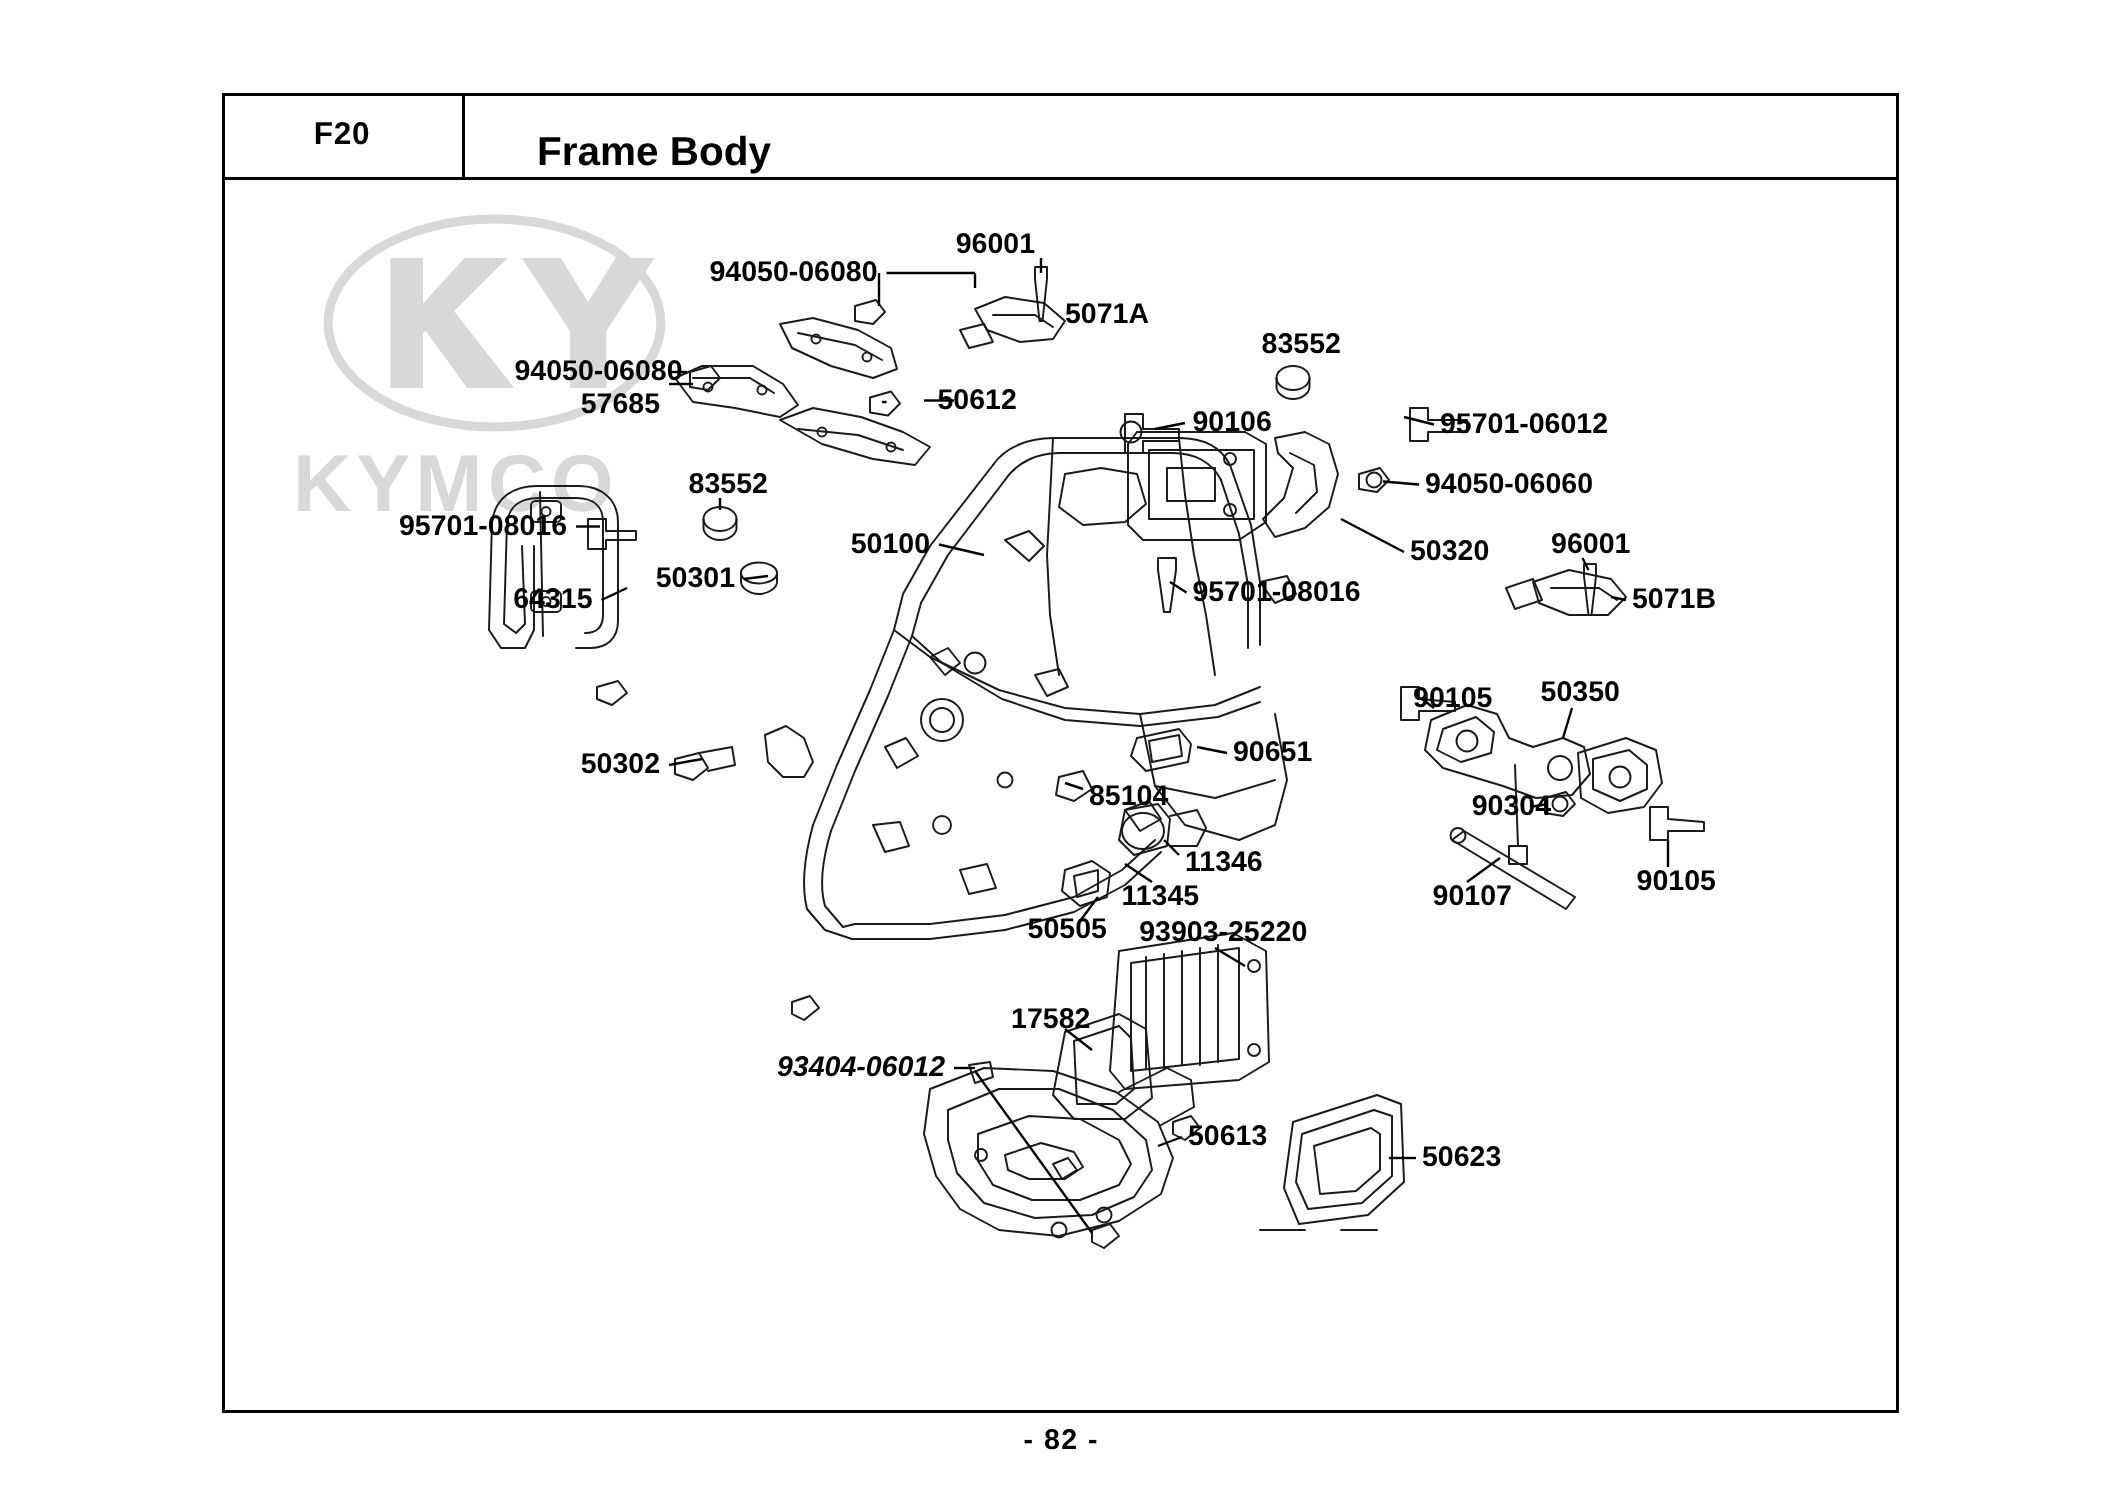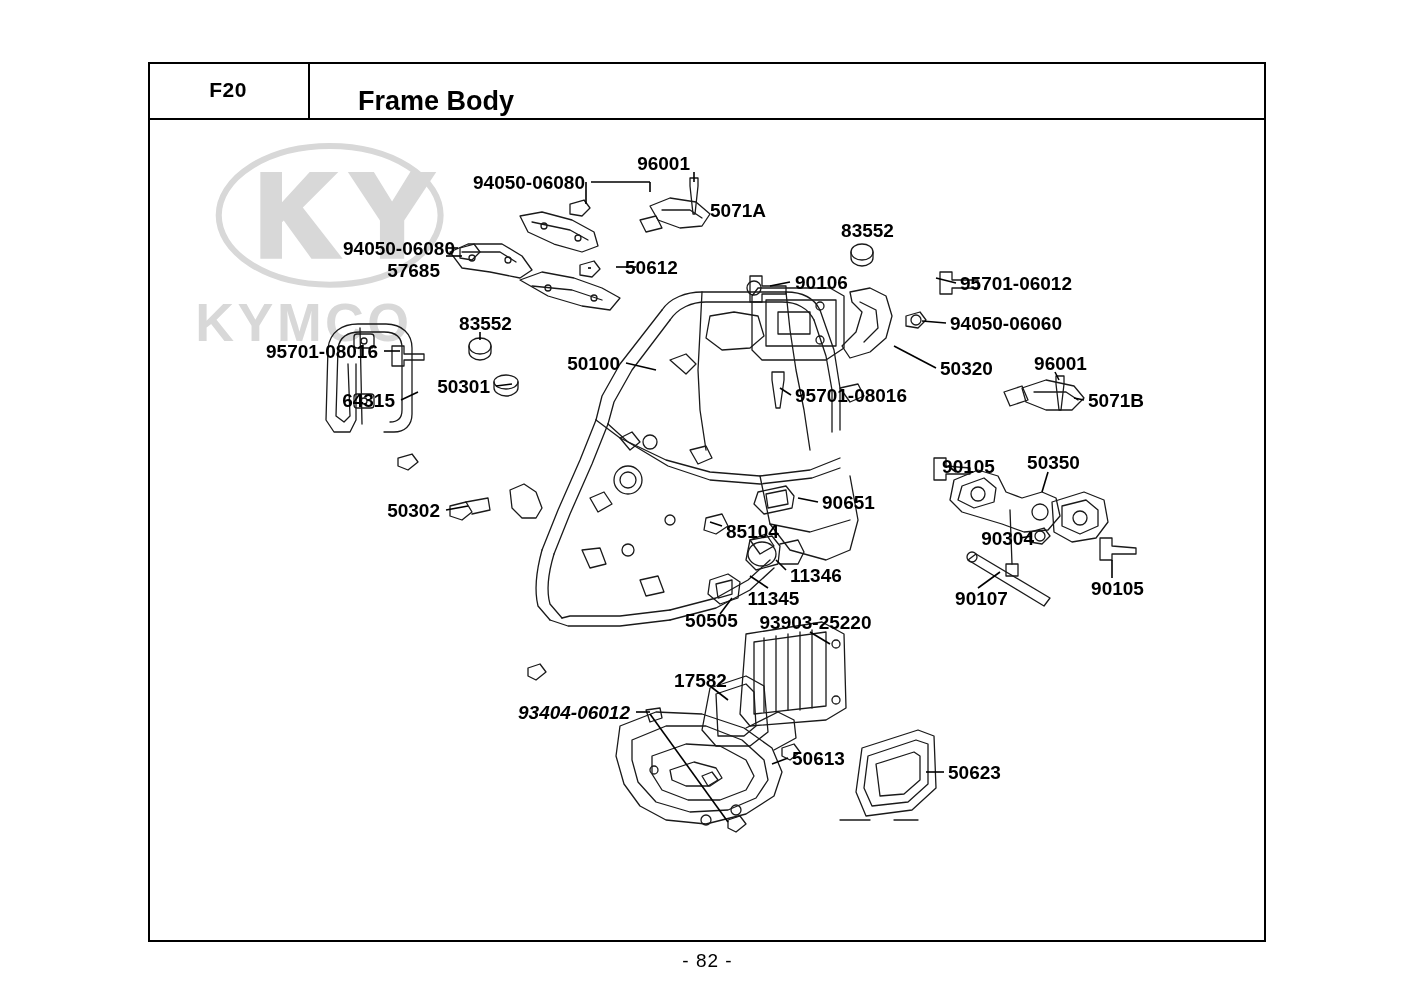--- a/index.html
+++ b/index.html
@@ -75,21 +75,21 @@
     margin-top: 22px;
   }
   
   .page-number {
     position: absolute;
     left: 0;
     top: 950px;
     width: 1415px;
     text-align: center;
     font-size: 19px;
-    font-weight: normal;
+    font-weight: bold;
     letter-spacing: 1px;
   }
   
   #diagram {
     position: absolute;
     left: 150px;
     top: 120px;
     width: 1114px;
     height: 820px;
     overflow: hidden;

